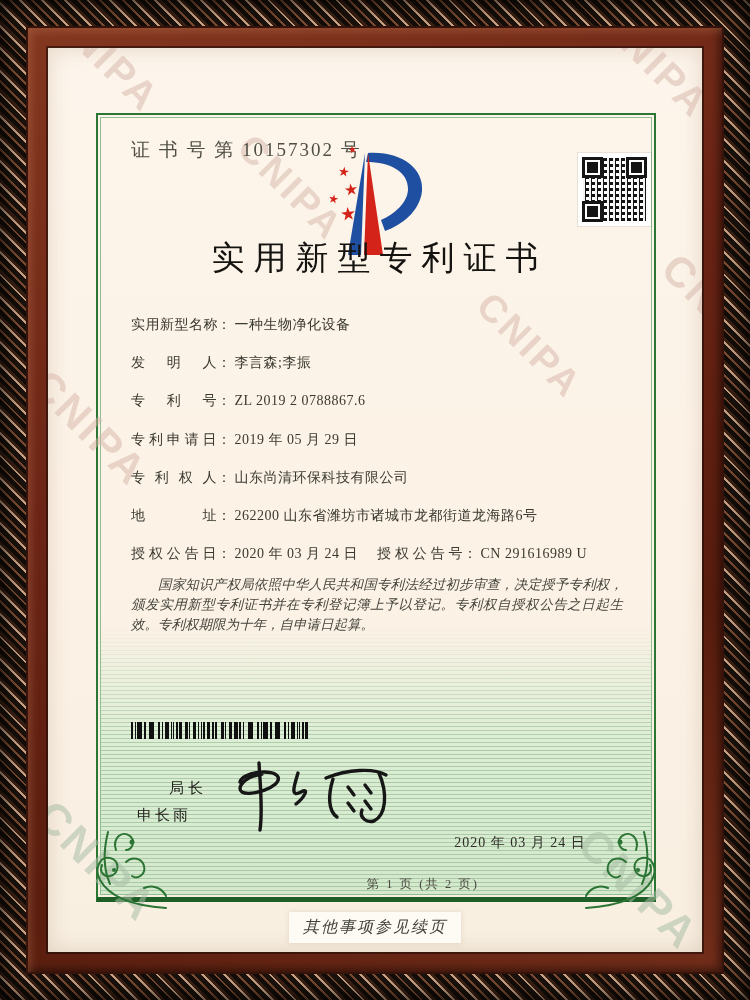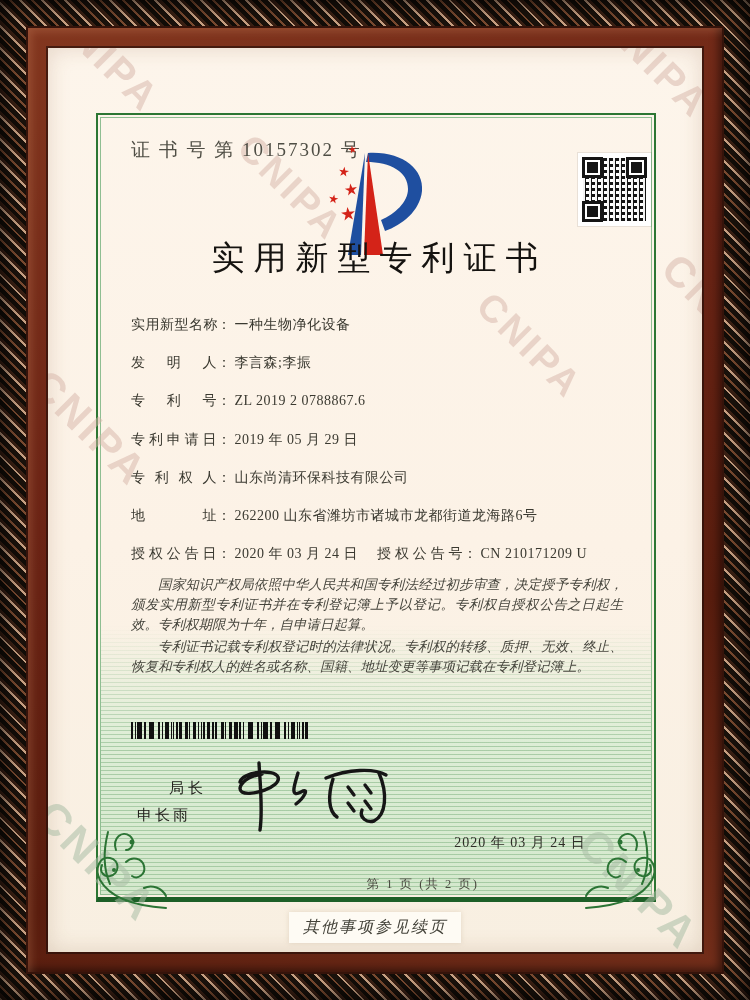--- a/index.html
+++ b/index.html
@@ -164,27 +164,26 @@
       <span class="flabel">专利权人</span><span>：</span><span class="fval">山东尚清环保科技有限公司</span>
     </div>
     <div class="frow" style="top:459px;">
       <span class="flabel">地址</span><span>：</span><span class="fval">262200 山东省潍坊市诸城市龙都街道龙海路6号</span>
     </div>
     <div class="frow" style="top:497px;width:520px;">
       <span>
         <span class="flabel">授权公告日</span><span>：</span><span class="fval">2020 年 03 月 24 日</span>
       </span>
       <span class="grant-right">
-        <span class="flabel">授权公告号</span><span>：</span><span class="fval">CN 210171209 U</span>
+        <span class="flabel">授权公告号</span><span>：</span><span class="fval">CN 291616989 U</span>
       </span>
     </div>
 
     <div class="paras">
       <p class="para">国家知识产权局依照中华人民共和国专利法经过初步审查，决定授予专利权，颁发实用新型专利证书并在专利登记簿上予以登记。专利权自授权公告之日起生效。专利权期限为十年，自申请日起算。</p>
-      <p class="para">专利证书记载专利权登记时的法律状况。专利权的转移、质押、无效、终止、恢复和专利权人的姓名或名称、国籍、地址变更等事项记载在专利登记簿上。</p>
     </div>
 
     <div class="barcode"></div>
 
     <div class="sig-title">局长</div>
     <div class="sig-name">申长雨</div>
     <svg class="signature" width="175" height="74" viewBox="0 0 175 74">
       <g stroke="#161616" stroke-width="3.4" fill="none" stroke-linecap="round" stroke-linejoin="round">
         <path d="M14,22 C16,12 48,8 52,17 C56,27 24,37 16,32 C10,28 18,17 36,14"></path>
         <path d="M33,3 C34,22 37,50 34,70"></path>

